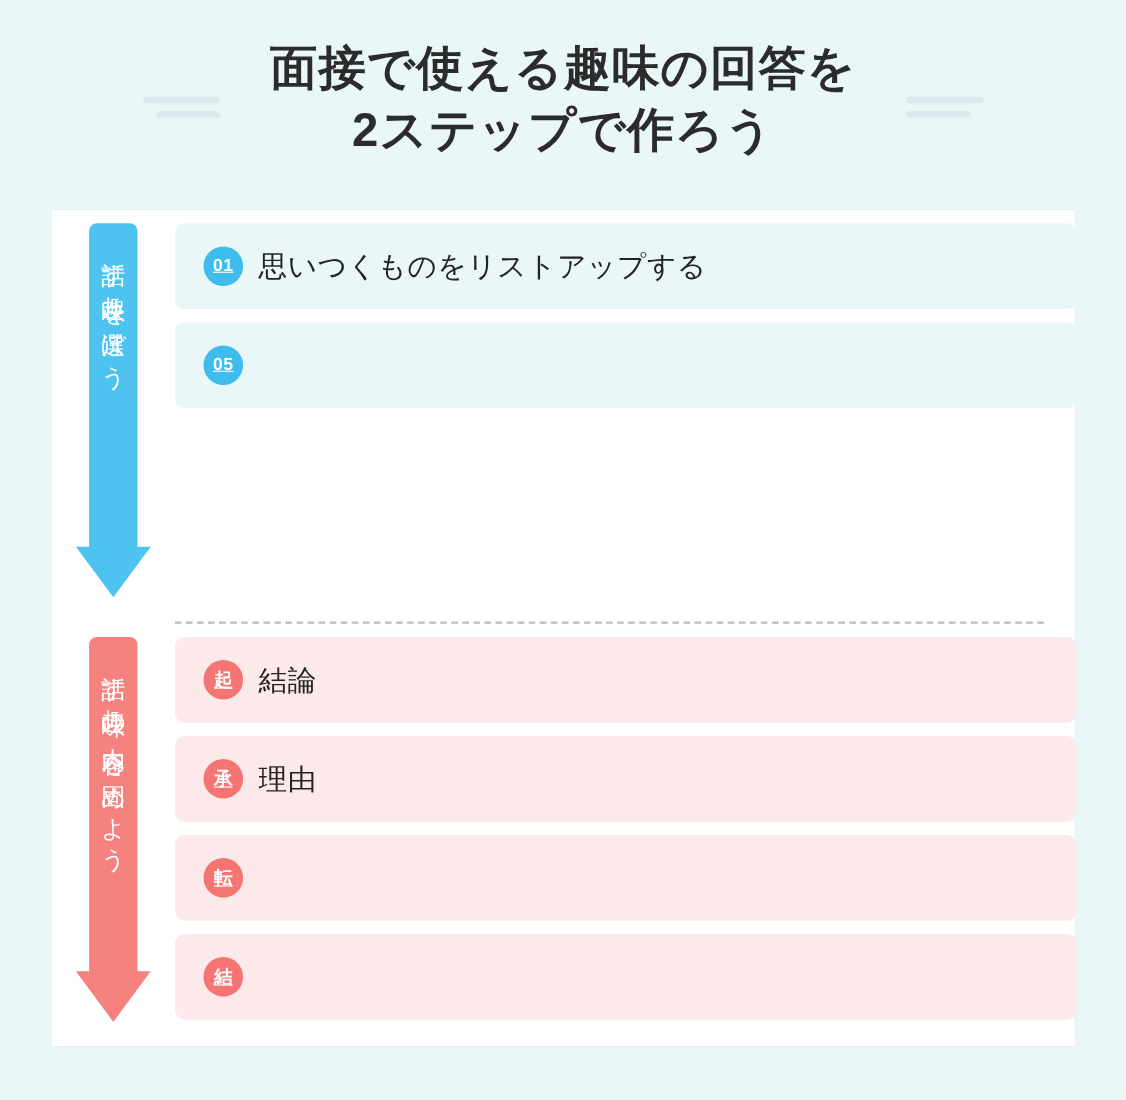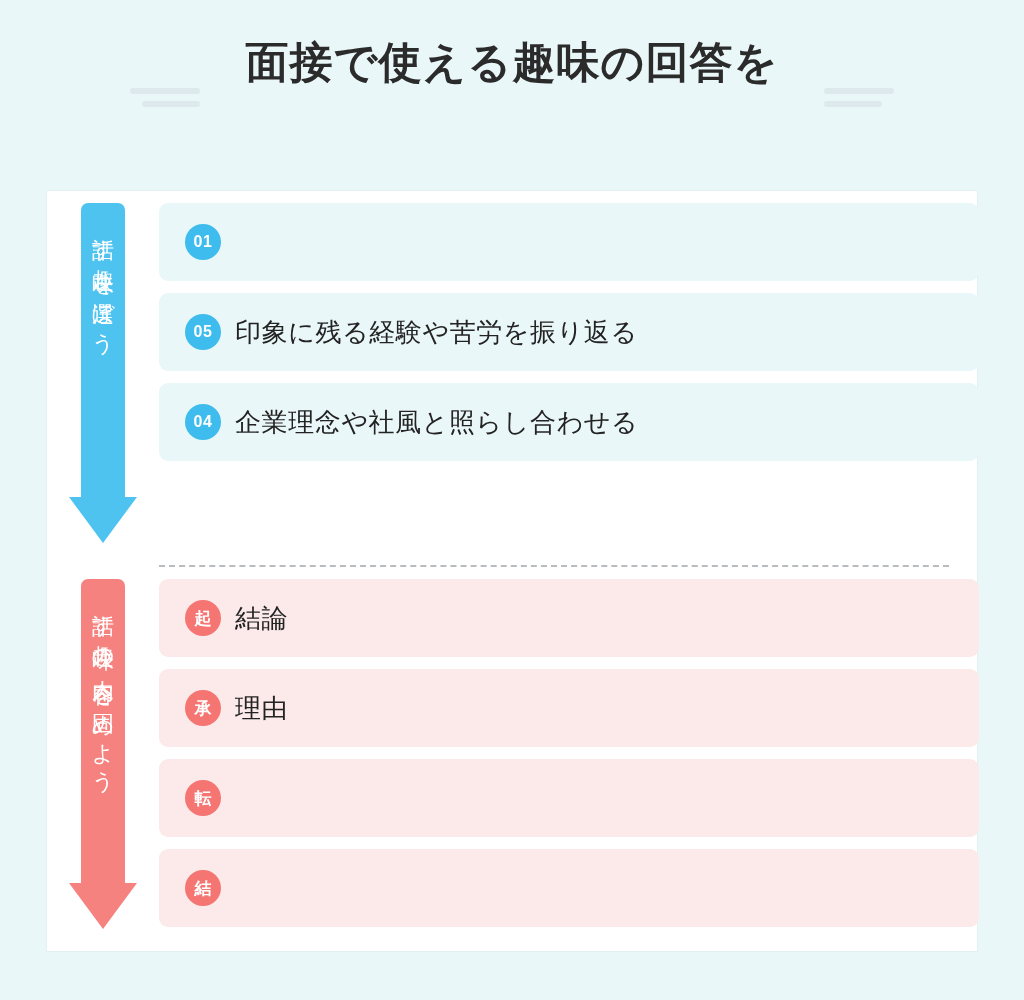--- a/index.html
+++ b/index.html
@@ -133,20 +133,21 @@
     flex: 0 0 auto;
     width: 36px;
     height: 36px;
     border-radius: 50%;
     display: flex;
     align-items: center;
     justify-content: center;
     color: #ffffff;
     font-weight: bold;
     margin-right: 14px;
+    text-decoration: underline;
   }
   .badge-blue { background: #3dbced; font-size: 16px; letter-spacing: .5px; }
   .badge-red  { background: #f47572; font-size: 17px; }
 
   .row-text {
     font-size: 26px;
     color: #232323;
     letter-spacing: .6px;
     white-space: nowrap;
   }
@@ -167,44 +168,41 @@
   <div class="bar"></div>
   <div class="bar short"></div>
 </div>
 <div class="deco deco-right">
   <div class="bar"></div>
   <div class="bar short"></div>
 </div>
 
 <div class="title-block">
   <div class="title-line">面接で使える趣味の回答を</div>
+  <div class="title-line">2ステップで作ろう</div>
 </div>
 
 <div class="card">
 
   <div class="section section-blue">
     <div class="arrow-wrap">
       <div class="arrow arrow-blue">
         <div class="arrow-body">
           <span class="arrow-label">話す趣味を選ぼう</span>
         </div>
         <div class="arrow-head"></div>
       </div>
     </div>
     <div class="rows">
       <div class="row row-blue">
         <span class="badge badge-blue">01</span>
+        <span class="row-text">思いつくものをリストアップする</span>
       </div>
       <div class="row row-blue">
         <span class="badge badge-blue">05</span>
-        <span class="row-text">印象に残る経験や苦労を振り返る</span>
-      </div>
-      <div class="row row-blue">
-        <span class="badge badge-blue">04</span>
-        <span class="row-text">企業理念や社風と照らし合わせる</span>
       </div>
     </div>
   </div>
 
   <div class="divider"></div>
 
   <div class="section section-red">
     <div class="arrow-wrap">
       <div class="arrow arrow-red">
         <div class="arrow-body">

